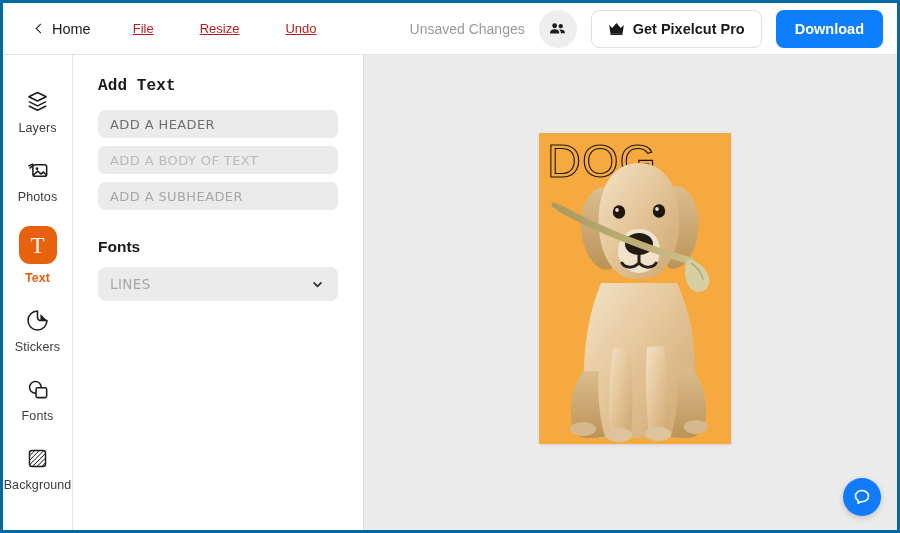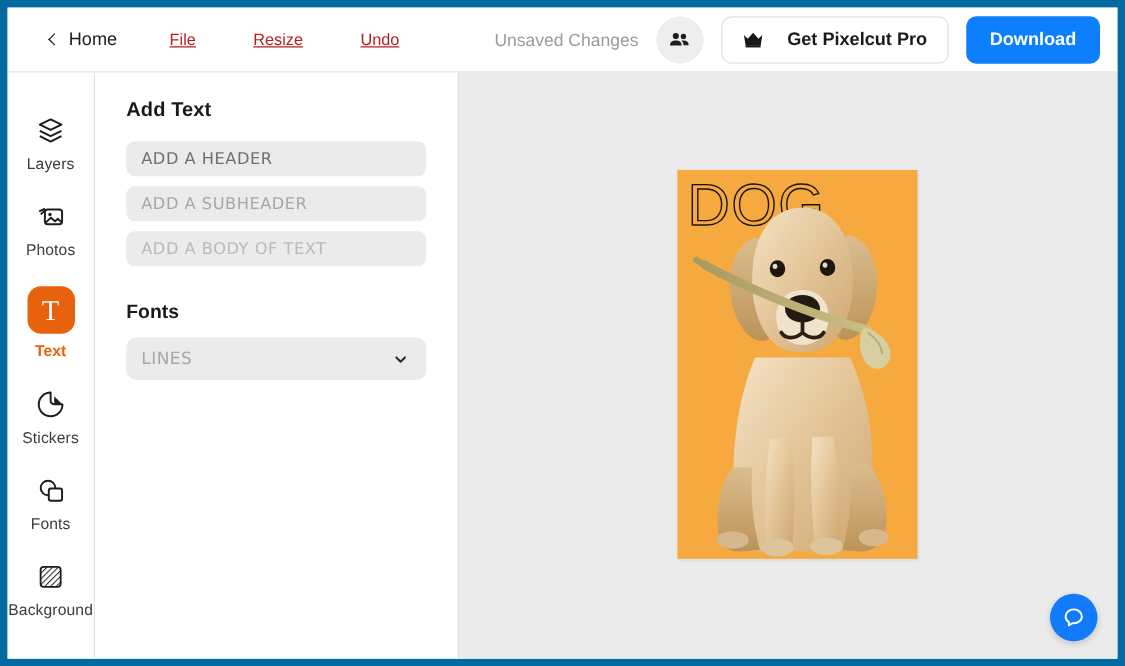--- a/index.html
+++ b/index.html
@@ -6,21 +6,21 @@
   * { box-sizing: border-box; margin: 0; padding: 0; }
   html, body {
     width: 900px; height: 533px;
     font-family: "Liberation Sans", sans-serif;
     background: #ffffff;
     overflow: hidden;
   }
   .app {
     position: relative;
     width: 900px; height: 533px;
-    border: 6px solid #0369a1;
+    border: 3px solid #0369a1;
     background: #ffffff;
     display: flex; flex-direction: column;
     overflow: hidden;
   }
 
   
   .header {
     height: 52px; min-height: 52px;
     background: #ffffff;
     border-bottom: 1px solid #e3e3e3;
@@ -53,21 +53,21 @@
     font-size: 14px; color: #9a9a9e; font-weight: 400;
     white-space: nowrap;
   }
   .collab-btn {
     width: 38px; height: 38px; border-radius: 50%;
     background: #eeeeee;
     display: flex; align-items: center; justify-content: center;
     cursor: pointer;
   }
   .pro-btn {
-    display: flex; align-items: center; gap: 19px;
+    display: flex; align-items: center; gap: 8px;
     height: 38px; padding: 0 16px;
     border: 1px solid #e0e0e0; border-radius: 8px;
     background: #fff; cursor: pointer;
     font-size: 14.5px; font-weight: 600; color: #1a1a1a;
     white-space: nowrap;
   }
   .download-btn {
     height: 38px; padding: 0 19px;
     border: none; border-radius: 8px;
     background: #0d7efc; color: #fff;
@@ -113,21 +113,21 @@
 
   
   .panel {
     width: 291px; min-width: 291px;
     background: #ffffff;
     border-right: 1px solid #dcdcdc;
     padding: 22px 25px 0 25px;
   }
   .panel-title {
     font-size: 16px; font-weight: 700; color: #1a1a1a;
-    margin-bottom: 15px; letter-spacing: .1px;
+    margin-bottom: 15px; letter-spacing: .1px; font-family: Liberation Mono, monospace;
   }
   .field {
     height: 28px; width: 100%;
     background: #ebebeb; border-radius: 7px;
     display: flex; align-items: center;
     padding: 0 12px; margin-bottom: 8px;
     cursor: text; overflow: hidden;
   }
   .ph {
     font-size: 13px; color: #6f7073;
@@ -294,24 +294,24 @@
       </div>
     </div>
 
     <div class="panel">
       <div class="panel-title">Add Text</div>
 
       <div class="field">
         <span class="ph">ADD A HEADER</span>
       </div>
       <div class="field">
+        <span class="ph lightest">ADD A BODY OF TEXT</span>
+      </div>
+      <div class="field">
         <span class="ph lighter">ADD A SUBHEADER</span>
-      </div>
-      <div class="field">
-        <span class="ph lightest">ADD A BODY OF TEXT</span>
       </div>
 
       <div class="section-title">Fonts</div>
 
       <div class="select">
         <span class="ph lighter">LINES</span>
         <svg width="15" height="15" viewBox="0 0 24 24" fill="none" stroke="#2b2b2d" stroke-width="2.6" stroke-linecap="round" stroke-linejoin="round">
           <path d="M6.5 9.5L12 15l5.5-5.5"></path>
         </svg>
       </div>

